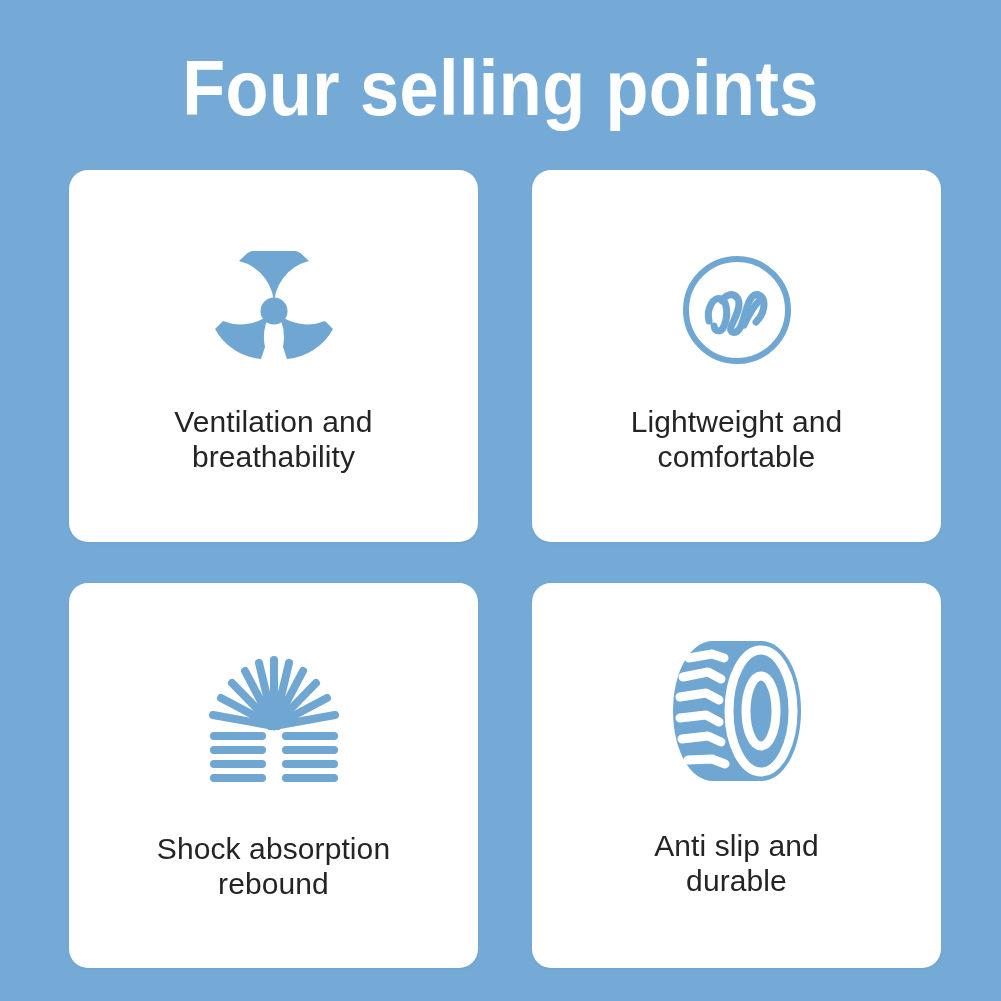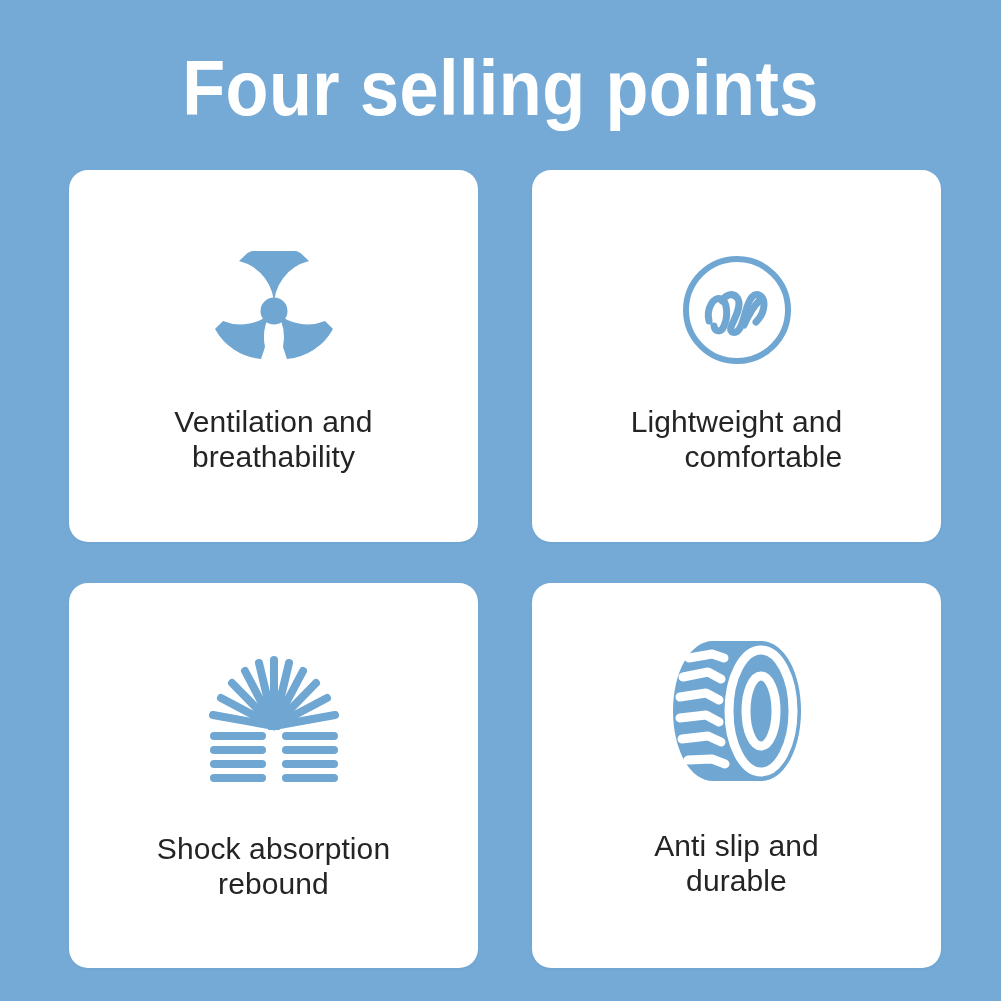--- a/index.html
+++ b/index.html
@@ -79,21 +79,21 @@
     padding: 0 18px;
     white-space: pre-line;
   }
 
   
   .card-1 .card-icon { margin-top: 80px; height: 120px; }
   .card-1 .card-label { margin-top: 34px; }
 
   
   .card-2 .card-icon { margin-top: 78px; height: 124px; }
-  .card-2 .card-label { margin-top: 32px; text-align: right; }
+  .card-2 .card-label { margin-top: 32px; }
 
   
   .card-3 .card-icon { margin-top: 53px; height: 150px; }
   .card-3 .card-label { margin-top: 42px; }
 
   
   .card-4 .card-icon { margin-top: 70px; height: 140px; }
   .card-4 .card-label { margin-top: 38px; }
 
   .icon-svg { display: block; }

